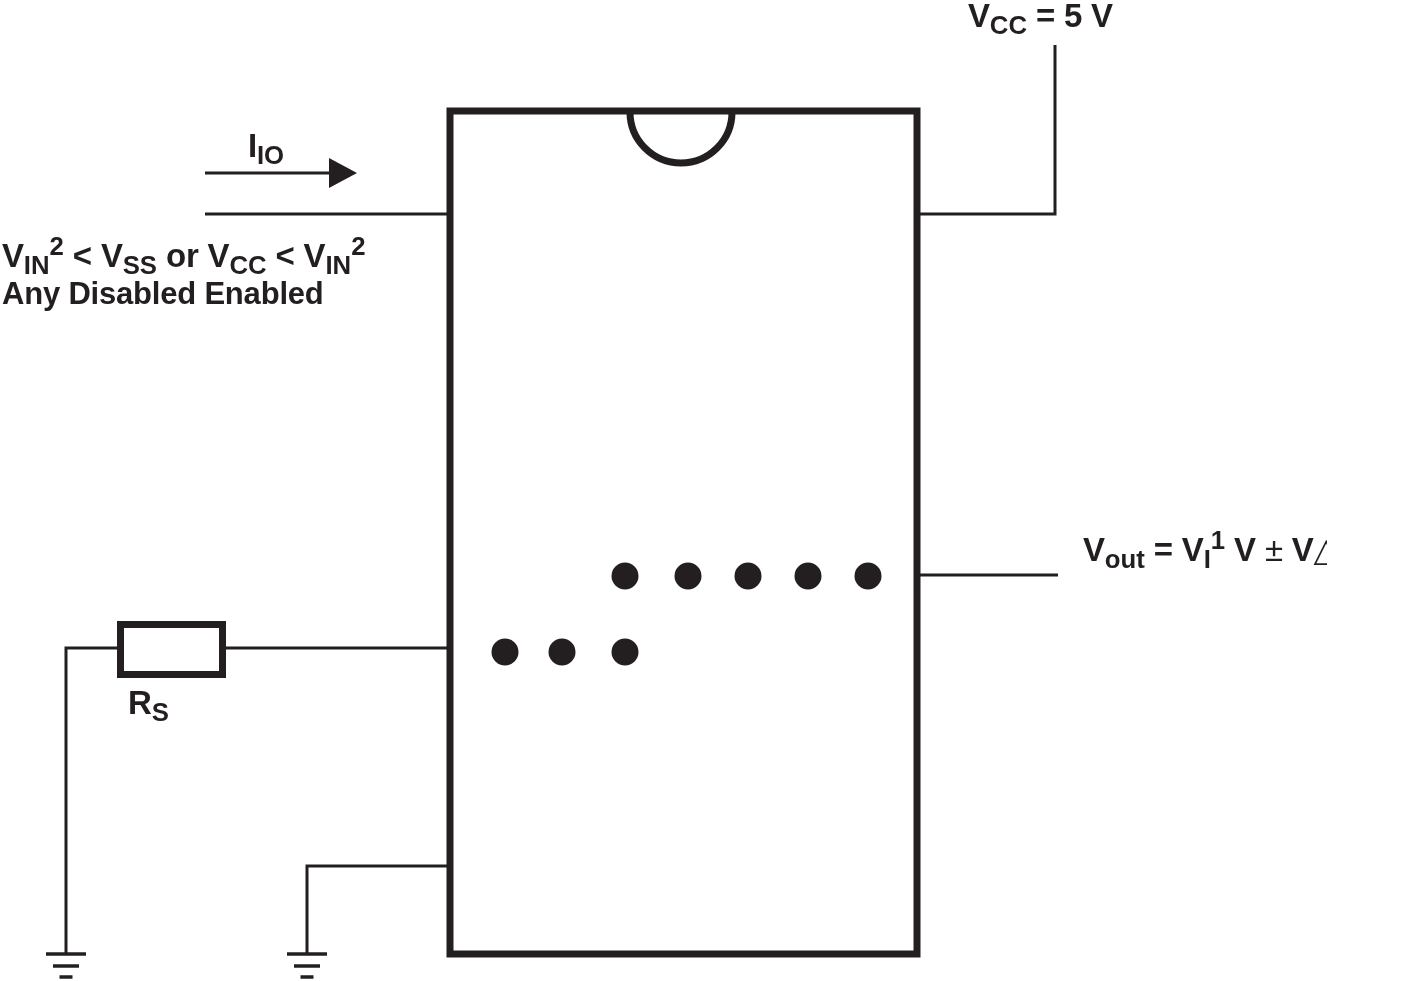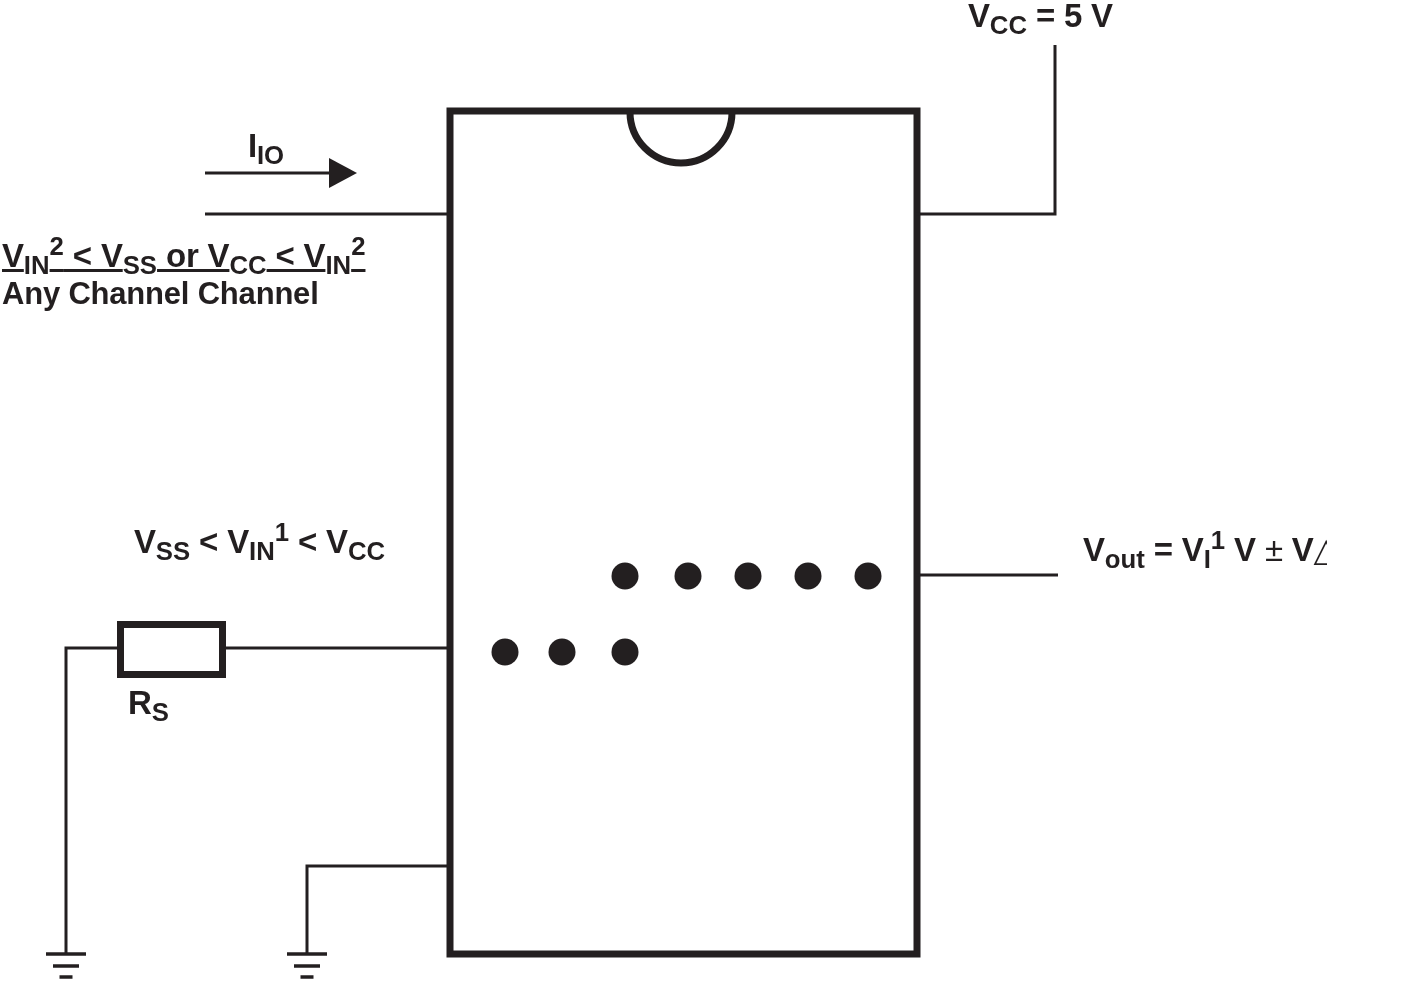--- a/index.html
+++ b/index.html
@@ -81,22 +81,21 @@
       <circle class="fill" cx="505" cy="652" r="13.5"></circle>
       <circle class="fill" cx="562" cy="652" r="13.5"></circle>
       <circle class="fill" cx="625" cy="652" r="13.5"></circle>
     </g>
   </svg>
 
   <div class="label f-formula" style="left:968px; top:-1px;"><span>V</span><sub>CC</sub><span> = 5 V</span></div>
 
   <div class="label f-formula" style="left:248px; top:129px;"><span>I</span><sub>IO</sub></div>
 
-  <div class="label f-formula" style="left:2px; top:239px;text-decoration:underline;"><span>V</span><sub>IN</sub><sup>2</sup><span> &lt; V</span><sub>SS</sub><span> or V</span><sub>CC</sub><span> &lt; V</span><sub>IN</sub><sup>2</sup></div>
-  <div class="label f-caption" style="left:2px; top:278px;">Any Channel Channel</div>
+  <div class="label f-formula" style="left:2px; top:239px;"><span>V</span><sub>IN</sub><sup>2</sup><span> &lt; V</span><sub>SS</sub><span> or V</span><sub>CC</sub><span> &lt; V</span><sub>IN</sub><sup>2</sup></div>
+  <div class="label f-caption" style="left:2px; top:278px;">Any Disabled Enabled</div>
 
-  <div class="label f-formula" style="left:134px; top:525px;"><span>V</span><sub>SS</sub><span> &lt; V</span><sub>IN</sub><sup>1</sup><span> &lt; V</span><sub>CC</sub></div>
 
   <div class="label f-formula" style="left:128px; top:686px;"><span>R</span><sub>S</sub></div>
 
   <div class="label f-formula" style="left:1083px; top:533px;"><span>V</span><sub>out</sub><span> = V</span><sub>I</sub><sup>1</sup><span> V </span><span class="sym">±</span><span> V</span><span class="sym">△</span><sub>out</sub></div>
 
 </div>
 
 </body></html>

